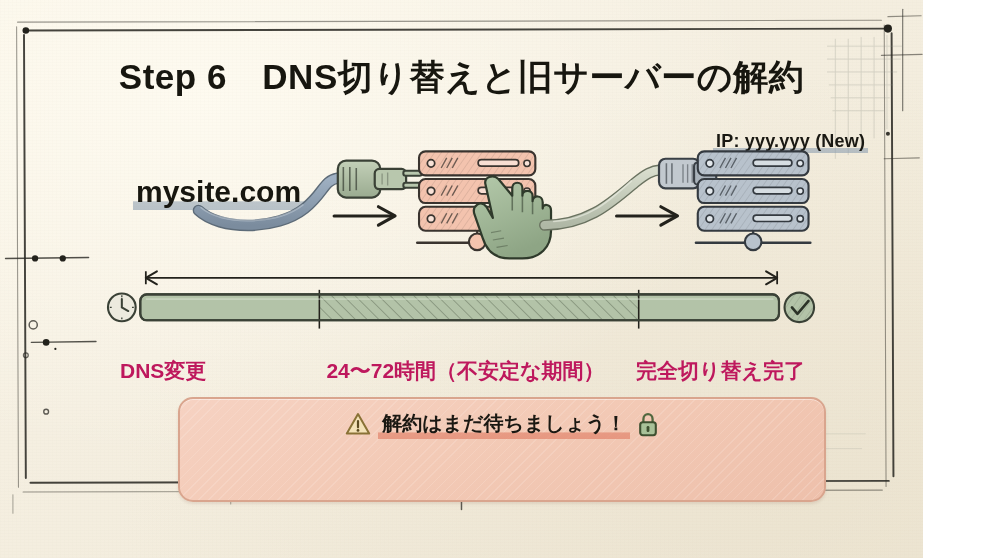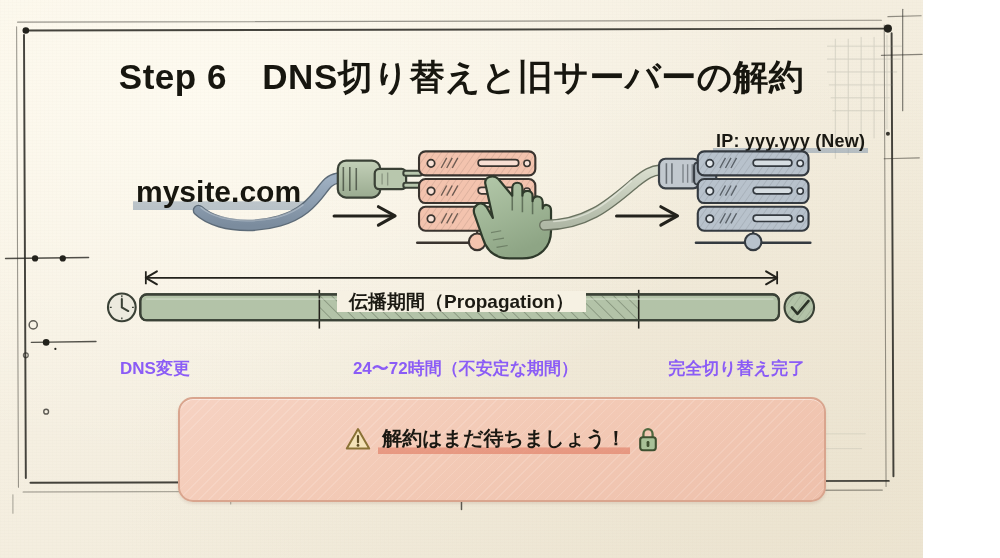--- a/index.html
+++ b/index.html
@@ -95,23 +95,23 @@
     color: #1b1a13;
   }
   #propagation-caption span {
     background: #f6f1e3;
     padding: 0 12px;
   }
 
   .tl-caption-text { position: relative; z-index: 2; }
 
   .tl-foot {
-    font-size: 17px;
-    font-weight: 700;
-    color: #8b5cf6;
+    font-size: 21px;
+    font-weight: 700;
+    color: #be185d;
   }
   #foot-start { left: 120px; top: 357px; }
   #foot-mid   { left: 0; right: 0; top: 357px; text-align: center; padding-left: 8px; }
   #foot-end   { right: 118px; top: 357px; }
 
   
   #warning-box {
     position: absolute;
     left: 178px;
     top: 397px;
@@ -126,21 +126,21 @@
     content: "";
     position: absolute;
     inset: 0;
     border-radius: 13px;
     background-image: repeating-linear-gradient(135deg, rgba(255,255,255,0.14) 0px, rgba(255,255,255,0.14) 1px, rgba(0,0,0,0) 1px, rgba(0,0,0,0) 7px);
     pointer-events: none;
   }
   #warning-inner {
     position: relative;
     z-index: 2;
-    padding-top: 26px;
+    padding-top: 11px;
     text-align: center;
   }
   #warning-heading-row {
     display: flex;
     align-items: center;
     justify-content: center;
     gap: 7px;
     height: 28px;
   }
   #warning-heading {
@@ -386,23 +386,20 @@
       <path d="M132 320 L132 322 M145 333 L143 333 M132 346 L132 344 M119 333 L121 333" stroke="#3a4136" stroke-width="1.4"></path>
     </g>
 
     <g>
       <circle cx="866" cy="333" r="16" fill="#b3c3a8" stroke="#3a4136" stroke-width="2.3"></circle>
       <circle cx="866" cy="333" r="16" fill="url(#hatchSmall)" stroke="none"></circle>
       <path d="M858 333 L864 340 L876 326" stroke="#2c3328" stroke-width="2.8" fill="none" stroke-linecap="round" stroke-linejoin="round"></path>
     </g>
   </svg>
 
-  <div id="propagation-caption" class="tx">
-    <span class="tl-caption-text">伝播期間（Propagation）</span>
-  </div>
 
   <div id="foot-start" class="tx tl-foot">DNS変更</div>
   <div id="foot-mid" class="tx tl-foot" style="white-space:nowrap;">24〜72時間（不安定な期間）</div>
   <div id="foot-end" class="tx tl-foot">完全切り替え完了</div>
 
   <div id="warning-box">
     <div id="warning-inner">
       <div id="warning-heading-row">
 
         <svg class="ico" width="26" height="24" viewBox="0 0 26 24">

